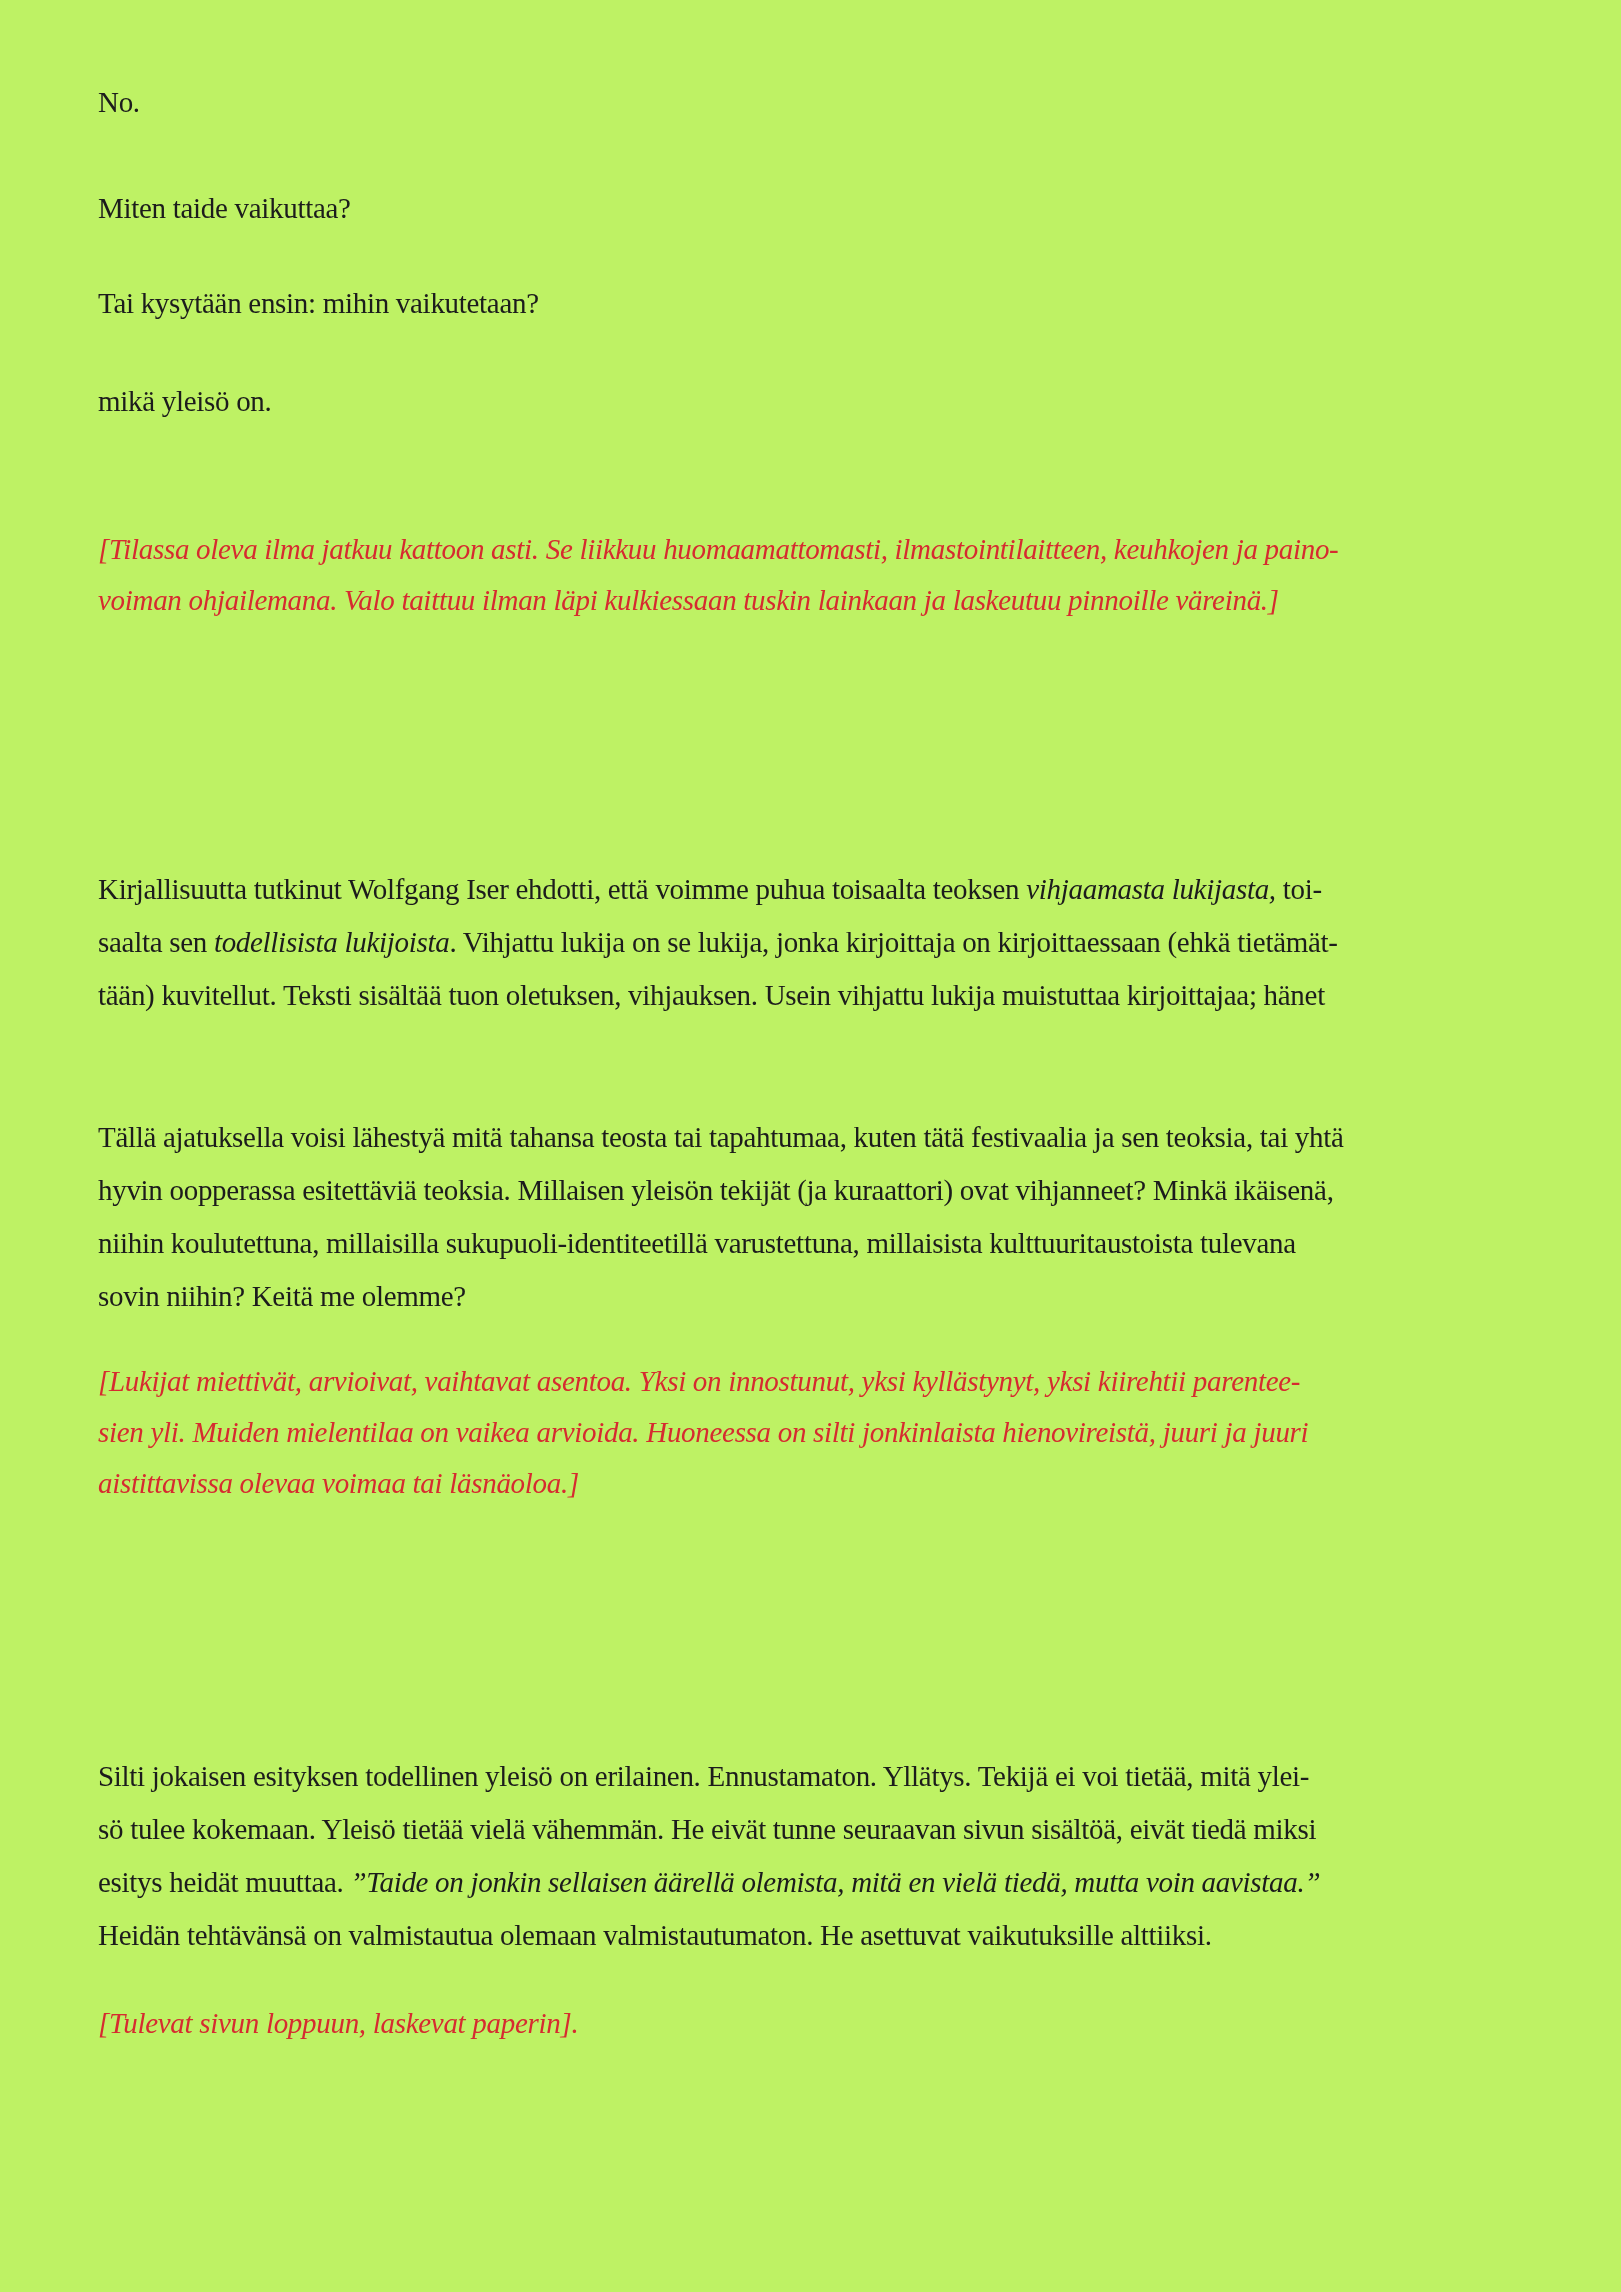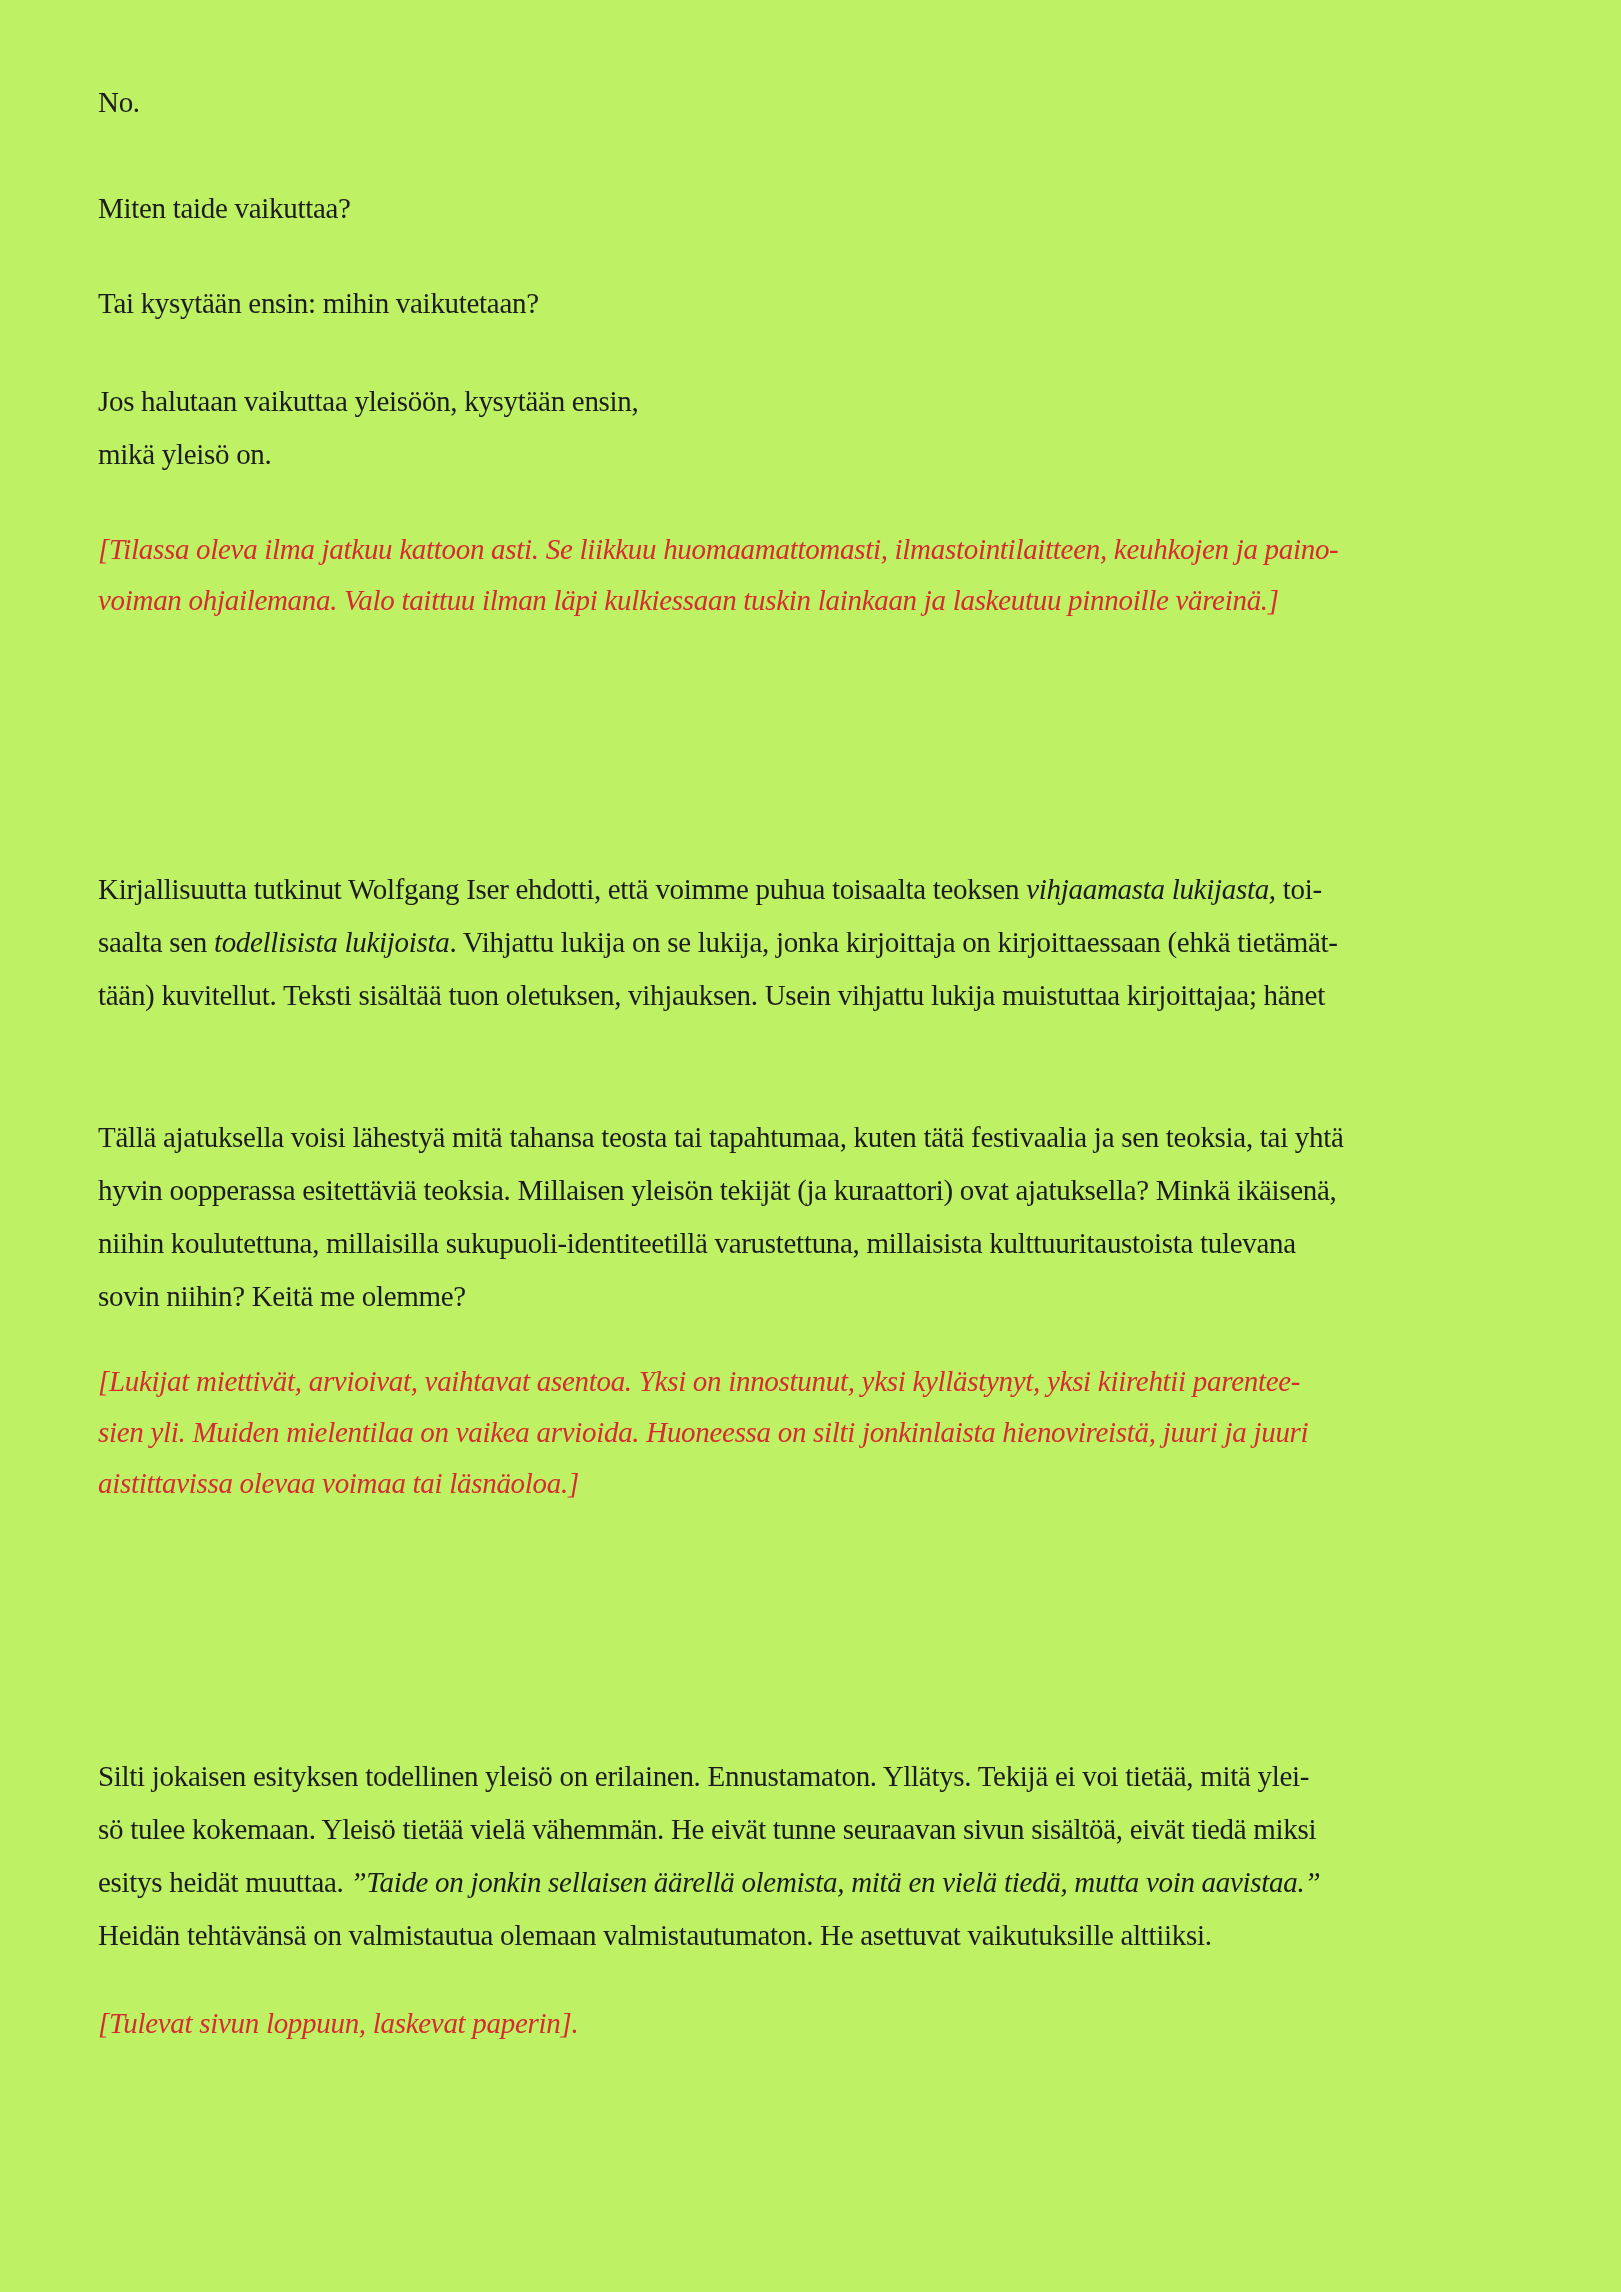--- a/index.html
+++ b/index.html
@@ -54,38 +54,37 @@
 
   <div class="block" style="top:182px">
     <span class="line">Miten taide vaikuttaa?</span>
   </div>
 
   <div class="block" style="top:277px">
     <span class="line">Tai kysytään ensin: mihin vaikutetaan?</span>
   </div>
 
   <div class="block" style="top:375px">
-    <span class="line">Jos halutaan vaikuttaa yleisöön, kysytään ensin,</span>
     <span class="line">mikä yleisö on.</span>
   </div>
 
   <div class="block stage" style="top:524px">
     <span class="line">[Tilassa oleva ilma jatkuu kattoon asti. Se liikkuu huomaamattomasti, ilmastointilaitteen, keuhkojen ja paino-</span>
     <span class="line">voiman ohjailemana. Valo taittuu ilman läpi kulkiessaan tuskin lainkaan ja laskeutuu pinnoille väreinä.]</span>
   </div>
 
   <div class="block" style="top:863px">
     <span class="line"><span>Kirjallisuutta tutkinut Wolfgang Iser ehdotti, että voimme puhua toisaalta teoksen </span><span class="it">vihjaamasta lukijasta,</span><span> toi-</span></span>
     <span class="line"><span>saalta sen </span><span class="it">todellisista lukijoista</span><span>. Vihjattu lukija on se lukija, jonka kirjoittaja on kirjoittaessaan (ehkä tietämät-</span></span>
     <span class="line"><span>tään) kuvitellut. Teksti sisältää tuon oletuksen, vihjauksen. Usein vihjattu lukija muistuttaa kirjoittajaa; hänet</span></span>
   </div>
 
   <div class="block" style="top:1111px">
     <span class="line"><span>Tällä ajatuksella voisi lähestyä mitä tahansa teosta tai tapahtumaa, kuten tätä festivaalia ja sen teoksia, tai yhtä</span></span>
-    <span class="line"><span>hyvin oopperassa esitettäviä teoksia. Millaisen yleisön tekijät (ja kuraattori) ovat ajatuksella? Minkä ikäisenä,</span></span>
+    <span class="line"><span>hyvin oopperassa esitettäviä teoksia. Millaisen yleisön tekijät (ja kuraattori) ovat vihjanneet? Minkä ikäisenä,</span></span>
     <span class="line"><span>niihin koulutettuna, millaisilla sukupuoli-identiteetillä varustettuna, millaisista kulttuuritaustoista tulevana</span></span>
     <span class="line"><span>sovin niihin? Keitä me olemme?</span></span>
   </div>
 
   <div class="block stage" style="top:1356px">
     <span class="line">[Lukijat miettivät, arvioivat, vaihtavat asentoa. Yksi on innostunut, yksi kyllästynyt, yksi kiirehtii parentee-</span>
     <span class="line">sien yli. Muiden mielentilaa on vaikea arvioida. Huoneessa on silti jonkinlaista hienovireistä, juuri ja juuri</span>
     <span class="line">aistittavissa olevaa voimaa tai läsnäoloa.]</span>
   </div>
 

